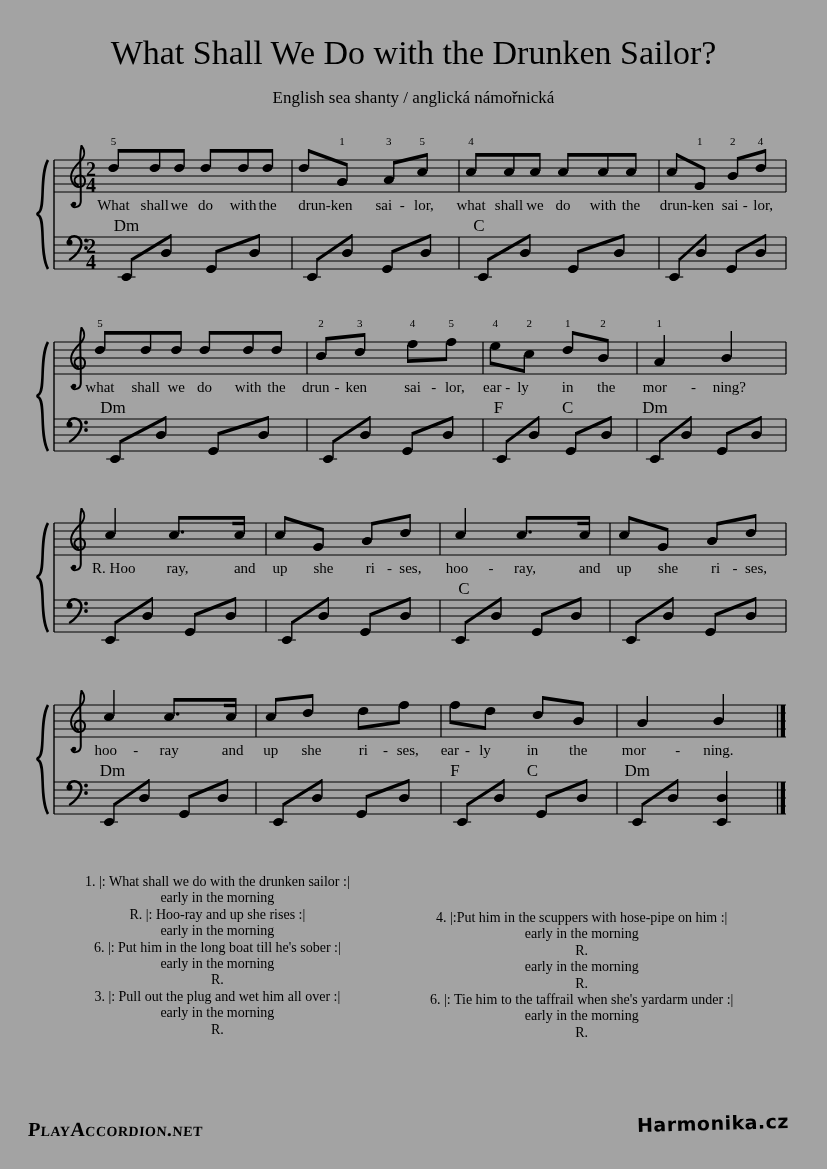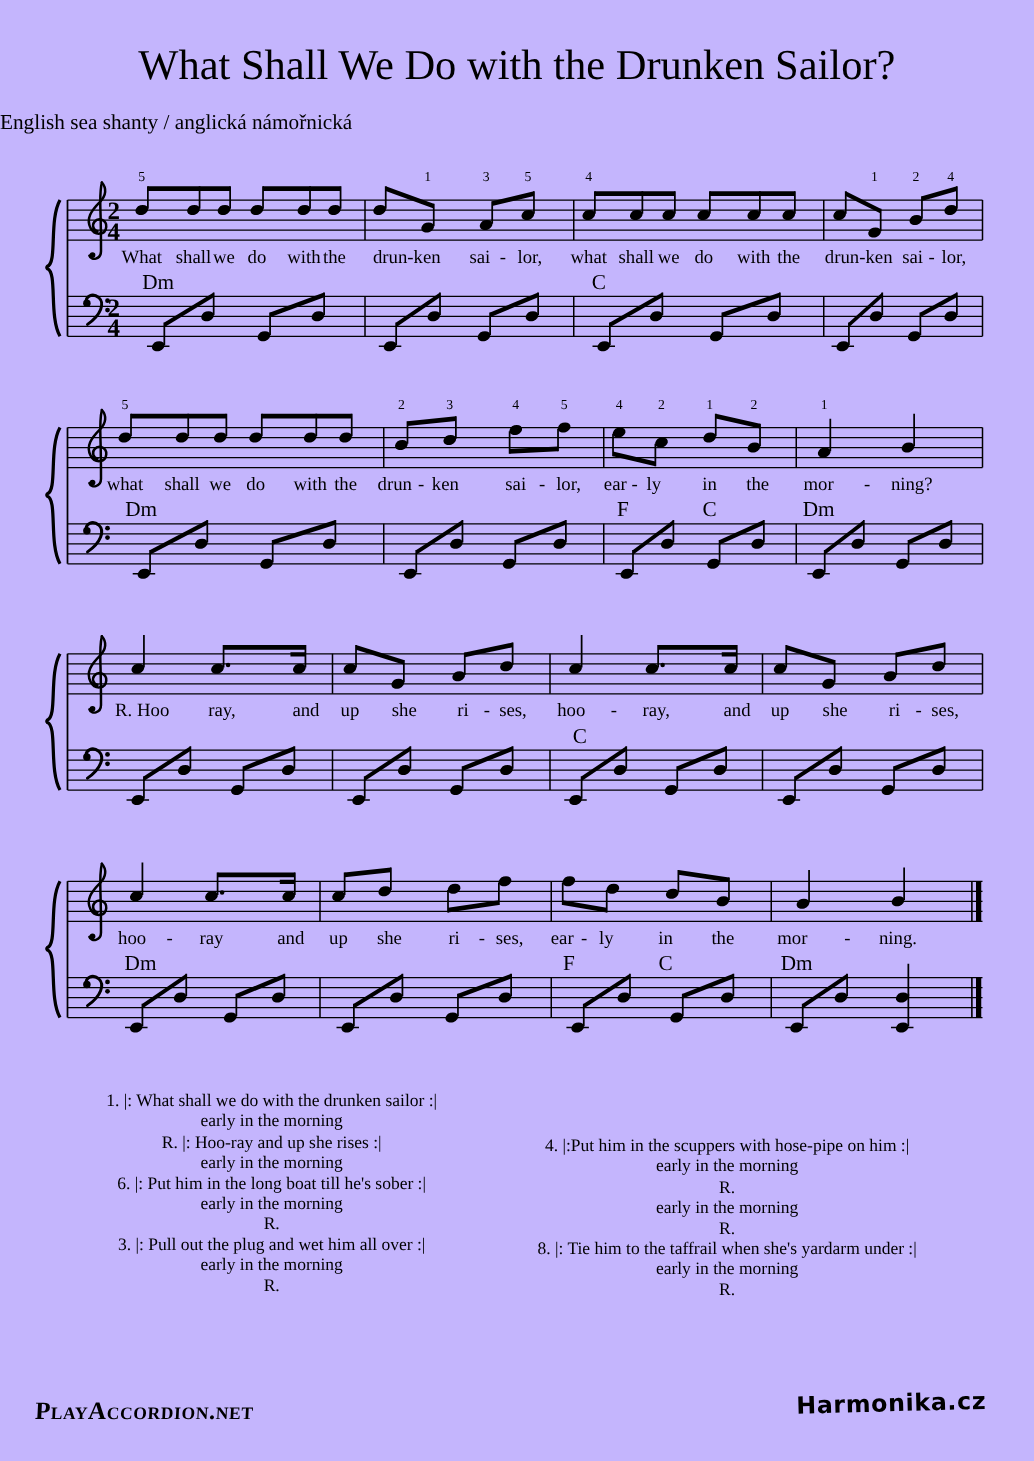--- a/index.html
+++ b/index.html
@@ -1,28 +1,28 @@
 <!DOCTYPE html>
 <html><head>
 <meta charset="utf-8">
 <style>
   html,body{margin:0;padding:0;background:#e8e8e8;}
   .page{
     width:827px;height:1169px;position:relative;margin:0 auto;
-    background:#c4b5fd;color:#000;
+    background:#a3a3a3;color:#000;
     font-family:"Liberation Serif", serif;
     overflow:hidden;
   }
   .title{
     position:absolute;top:34px;left:0;width:100%;
     text-align:center;font-size:34px;white-space:nowrap;
   }
   .subtitle{
     position:absolute;top:88px;left:0;width:100%;
-    font-size:17px;
+    text-align:center;font-size:17px;
   }
   .system{position:absolute;left:34px;}
   svg text{fill:#000;}
   .lyr{font:15px "Liberation Serif", serif;}
   .chord{font:17px "Liberation Serif", serif;}
   .fing{font:11px "Liberation Serif", serif;}
   .ts{font:bold 20px "Liberation Serif", serif;}
   .verses-col{position:absolute;top:874px;text-align:center;}
   .verses-left{left:85px;}
   .verses-right{left:430px;margin-top:36px;}
@@ -633,20 +633,20 @@
       <div class="vline">3. |: Pull out the plug and wet him all over :|</div>
       <div class="vline">early in the morning</div>
       <div class="vline">R.</div>
     </div>
   <div class="verses-col verses-right">
       <div class="vline">4. |:Put him in the scuppers with hose-pipe on him :|</div>
       <div class="vline">early in the morning</div>
       <div class="vline">R.</div>
       <div class="vline">early in the morning</div>
       <div class="vline">R.</div>
-      <div class="vline">8. |: Tie him to the taffrail when she's yardarm under :|</div>
+      <div class="vline">6. |: Tie him to the taffrail when she's yardarm under :|</div>
       <div class="vline">early in the morning</div>
       <div class="vline">R.</div>
     </div>
 
   <div class="logo-left">PlayAccordion.net</div>
   <div class="logo-right">Harmonika.cz</div>
 </div>
 
 </body></html>

